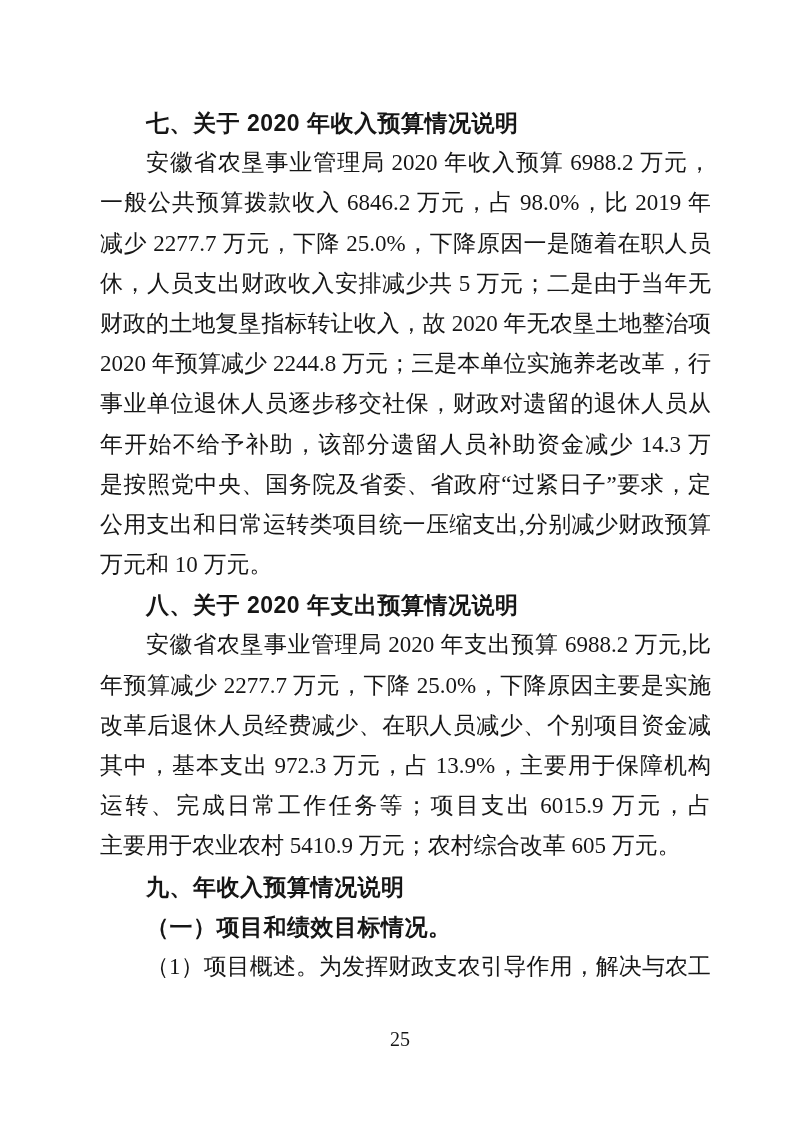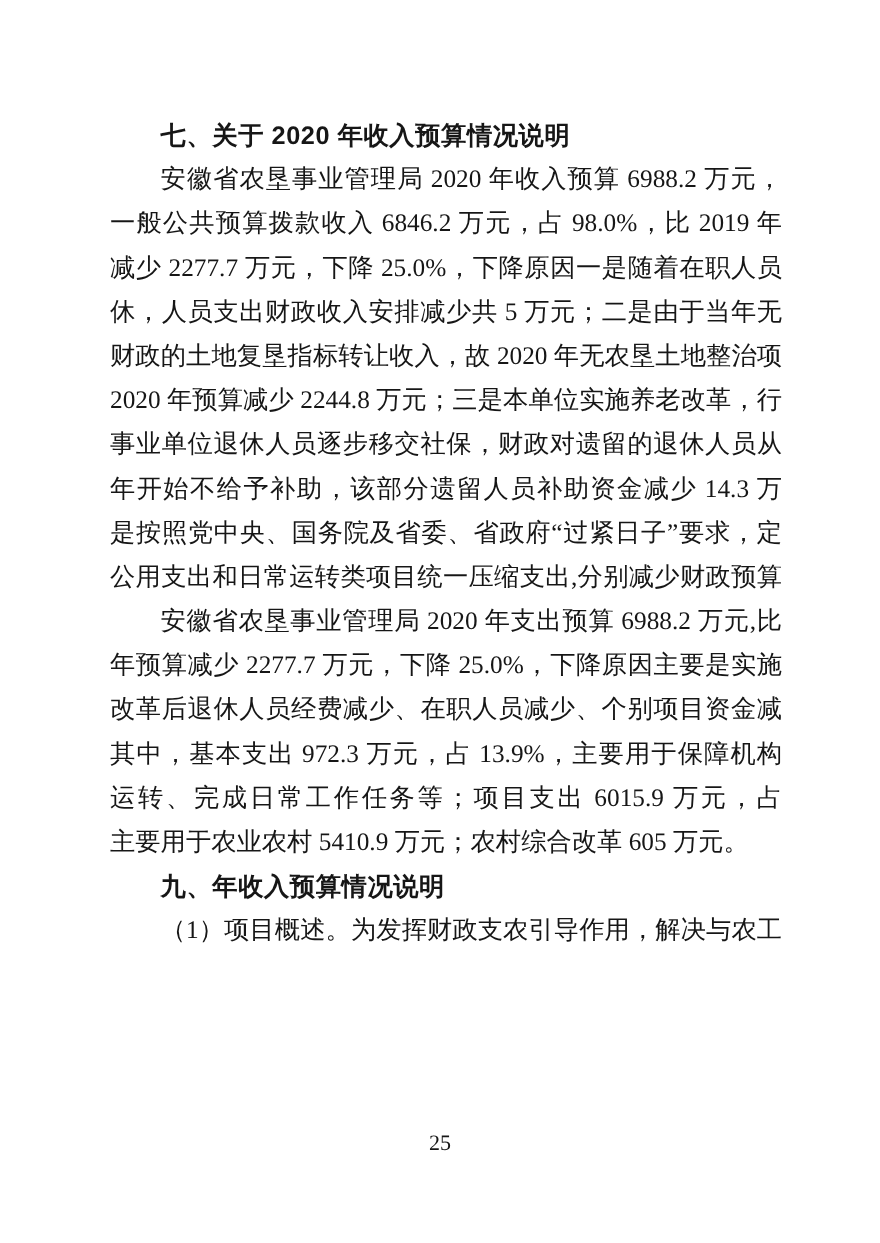--- a/index.html
+++ b/index.html
@@ -64,26 +64,29 @@
     <div class="line indent fill">安徽省农垦事业管理局 2020 年收入预算 6988.2 万元，其中：</div>
     <div class="line fill">一般公共预算拨款收入 6846.2 万元，占 98.0%，比 2019 年预算</div>
     <div class="line fill">减少 2277.7 万元，下降 25.0%，下降原因一是随着在职人员的退</div>
     <div class="line fill">休，人员支出财政收入安排减少共 5 万元；二是由于当年无上缴</div>
     <div class="line fill">财政的土地复垦指标转让收入，故 2020 年无农垦土地整治项目，</div>
     <div class="line fill">2020 年预算减少 2244.8 万元；三是本单位实施养老改革，行政</div>
     <div class="line fill">事业单位退休人员逐步移交社保，财政对遗留的退休人员从 2020</div>
     <div class="line fill">年开始不给予补助，该部分遗留人员补助资金减少 14.3 万元；四</div>
     <div class="line fill">是按照党中央、国务院及省委、省政府“过紧日子”要求，定额</div>
     <div class="line fill">公用支出和日常运转类项目统一压缩支出,分别减少财政预算 3.6</div>
+    <div class="line">万元和 10 万元。</div>
 
+    <div class="line heading indent">八、关于 2020 年支出预算情况说明</div>
     <div class="line indent fill">安徽省农垦事业管理局 2020 年支出预算 6988.2 万元,比 2019</div>
     <div class="line fill">年预算减少 2277.7 万元，下降 25.0%，下降原因主要是实施养老</div>
     <div class="line fill">改革后退休人员经费减少、在职人员减少、个别项目资金减少等。</div>
     <div class="line fill">其中，基本支出 972.3 万元，占 13.9%，主要用于保障机构日常</div>
     <div class="line fill">运转、完成日常工作任务等；项目支出 6015.9 万元，占 86.1%,</div>
     <div class="line">主要用于农业农村 5410.9 万元；农村综合改革 605 万元。</div>
 
     <div class="line heading indent">九、年收入预算情况说明</div>
+    <div class="line heading indent">（一）项目和绩效目标情况。</div>
     <div class="line indent fill">（1）项目概述。为发挥财政支农引导作用，解决与农工生产</div>
 
   </div>
   <div class="page-number">25</div>
 </div>
 
 </body></html>

